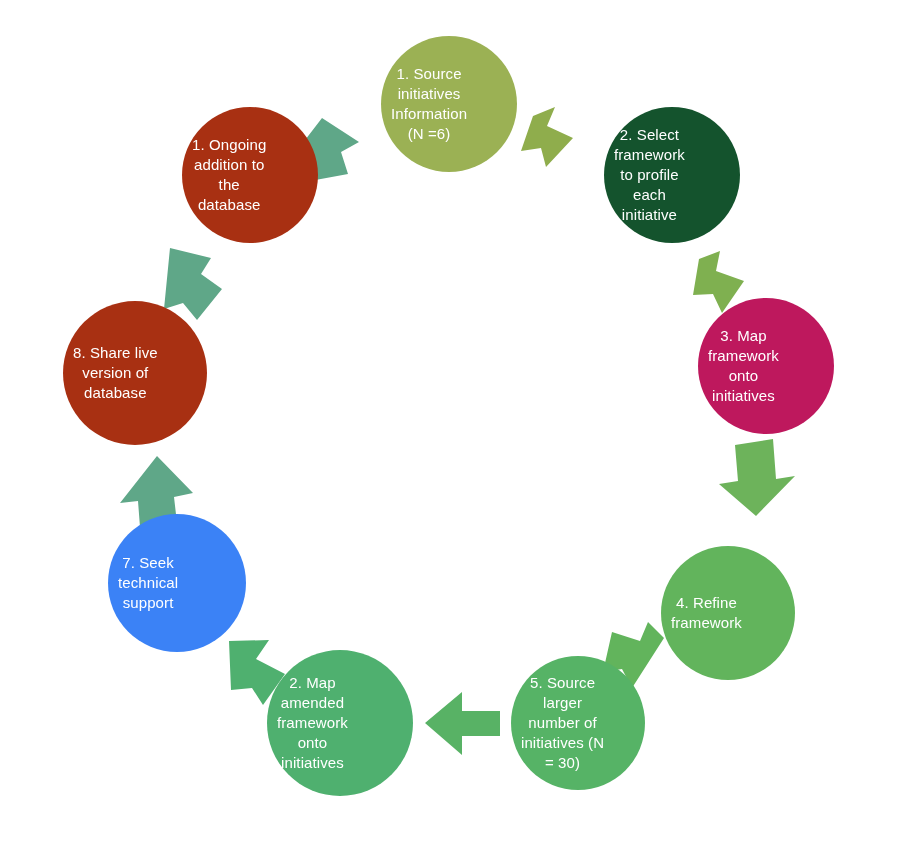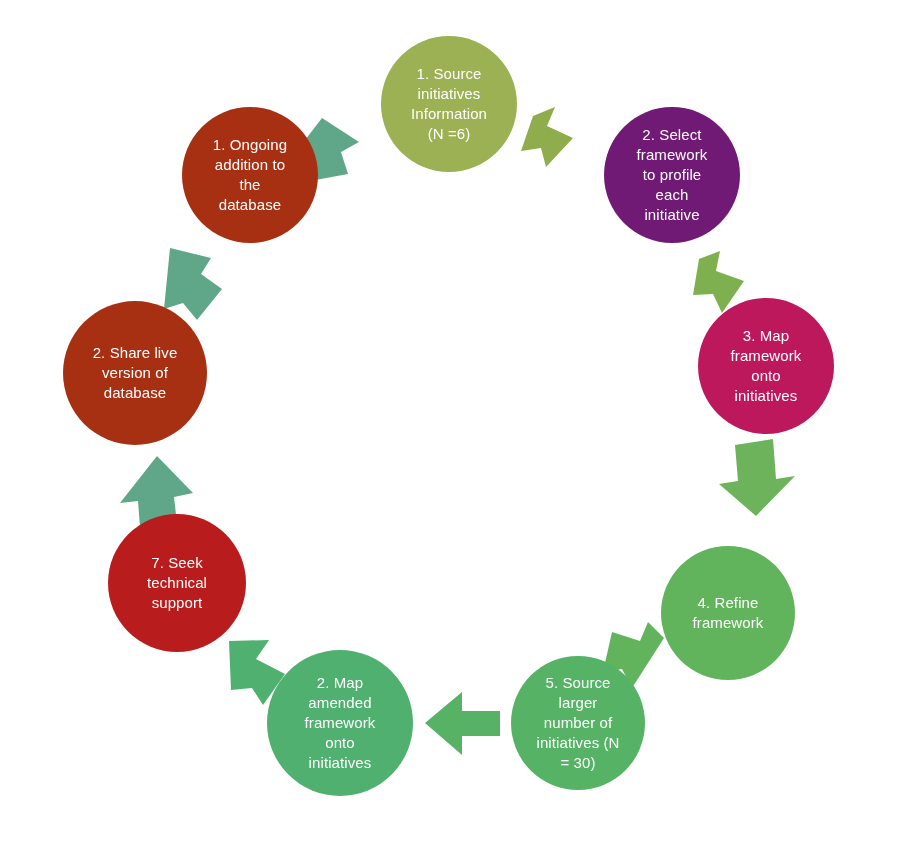--- a/index.html
+++ b/index.html
@@ -23,21 +23,21 @@
     top: 0;
     left: 0;
     width: 900px;
     height: 852px;
   }
   .node-circle {
     position: absolute;
     border-radius: 50%;
     display: flex;
     align-items: center;
-    justify-content: center;
+    justify-content: flex-start;
     box-sizing: border-box;
     text-align: center;
   }
   .node-label {
     color: #ffffff;
     font-family: "Liberation Sans", sans-serif;
     font-size: 15px;
     line-height: 1.33;
     letter-spacing: 0.1px;
     white-space: pre-line;
@@ -64,21 +64,21 @@
       </g>
   </svg>
 
   <div id="nodes-layer">
       <div class="node-circle" style="left: 381px; top: 36px; width: 136px; height: 136px; background: rgb(155, 177, 84);">
         <div class="node-label" style="font-size: 15px;">1. Source
 initiatives
 Information
 (N =6)</div>
       </div>
-      <div class="node-circle" style="left: 604px; top: 107px; width: 136px; height: 136px; background: #701a75;">
+      <div class="node-circle" style="left: 604px; top: 107px; width: 136px; height: 136px; background: #14532d;">
         <div class="node-label" style="font-size: 15px;">2. Select
 framework
 to profile
 each
 initiative</div>
       </div>
       <div class="node-circle" style="left: 698px; top: 298px; width: 136px; height: 136px; background: #be185d;">
         <div class="node-label" style="font-size: 15px;">3. Map
 framework
 onto
@@ -95,27 +95,27 @@
 initiatives  (N
 = 30)</div>
       </div>
       <div class="node-circle" style="left: 267px; top: 650px; width: 146px; height: 146px; background: rgb(79, 176, 111);">
         <div class="node-label" style="font-size: 15px;">2. Map
 amended
 framework
 onto
 initiatives</div>
       </div>
-      <div class="node-circle" style="left: 108px; top: 514px; width: 138px; height: 138px; background: #b91c1c;">
+      <div class="node-circle" style="left: 108px; top: 514px; width: 138px; height: 138px; background: #3b82f6;">
         <div class="node-label" style="font-size: 15px;">7. Seek
 technical
 support</div>
       </div>
       <div class="node-circle" style="left: 63px; top: 301px; width: 144px; height: 144px; background: rgb(168, 48, 18);">
-        <div class="node-label" style="font-size: 15px;">2. Share live
+        <div class="node-label" style="font-size: 15px;">8. Share live
 version of
 database</div>
       </div>
       <div class="node-circle" style="left: 182px; top: 107px; width: 136px; height: 136px; background: rgb(168, 48, 18);">
         <div class="node-label" style="font-size: 15px;">1. Ongoing
 addition to
 the
 database</div>
       </div>
     </div>

